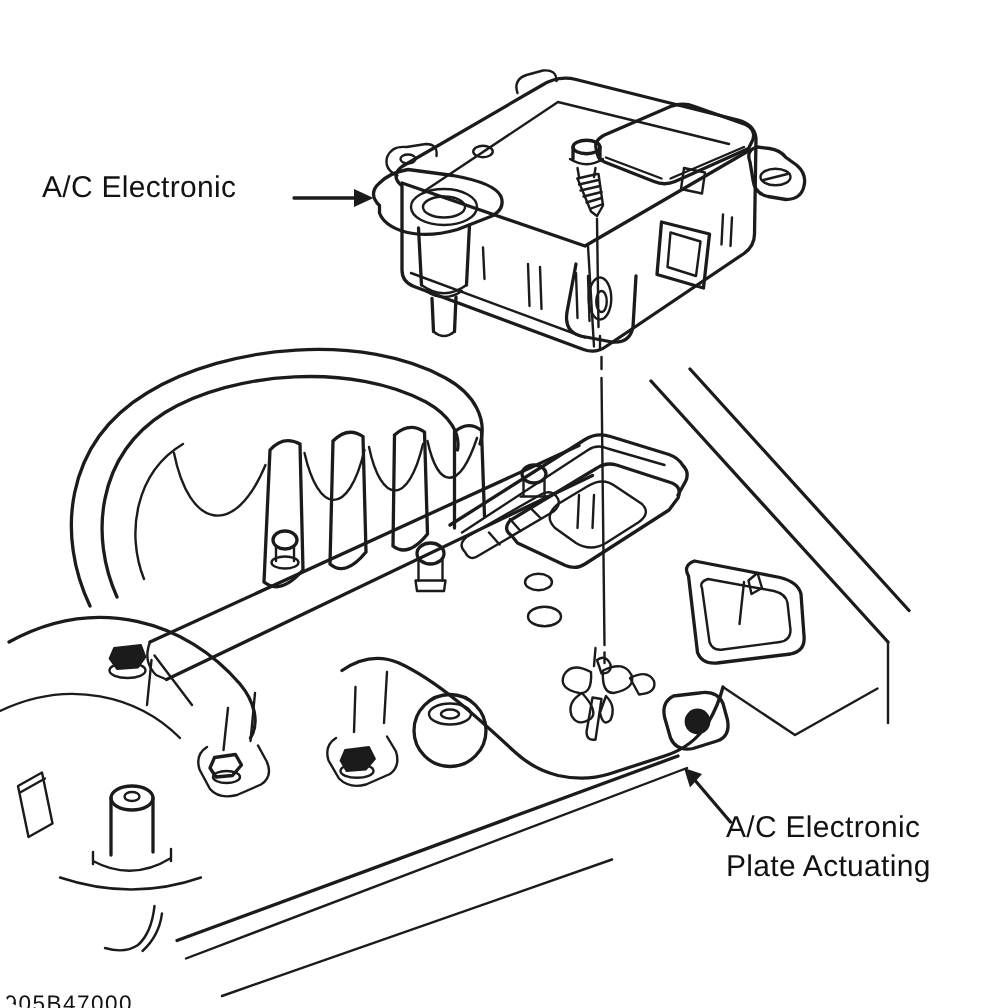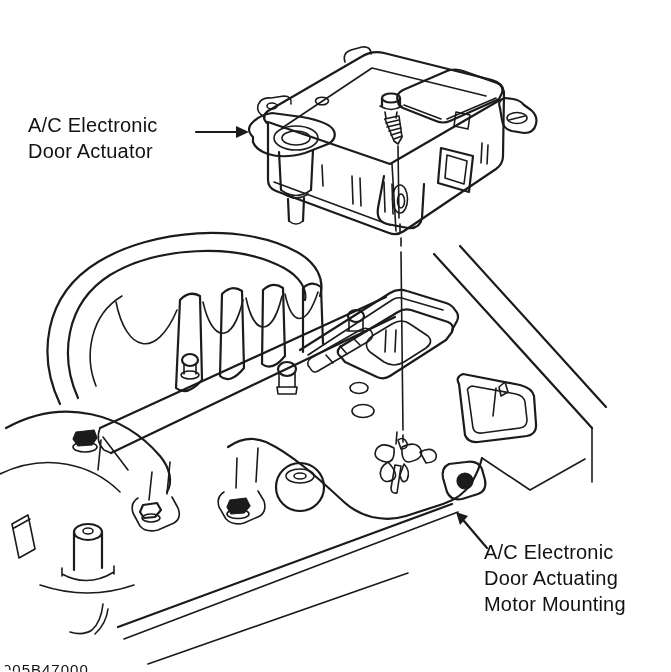--- a/index.html
+++ b/index.html
@@ -225,24 +225,22 @@
       <polygon points="236,126 249,132 236,138" class="head"></polygon>
     </g>
     <g>
       <path d="M487,548 L464,521"></path>
       <polygon points="456,512 468,516 460,525" class="head"></polygon>
     </g>
   </svg>
 
   <div class="callout" style="left:28px; top:112px;">
     <span>A/C Electronic</span>
-    <span>Door Actuator</span>
   </div>
 
   <div class="callout" style="left:484px; top:539px;">
     <span>A/C Electronic</span>
-    <span>Door Actuating</span>
-    <span>Motor Mounting</span>
+    <span>Plate Actuating</span>
   </div>
 
   <div id="figure-code">905B47000</div>
 
 </div>
 
 </body></html>

